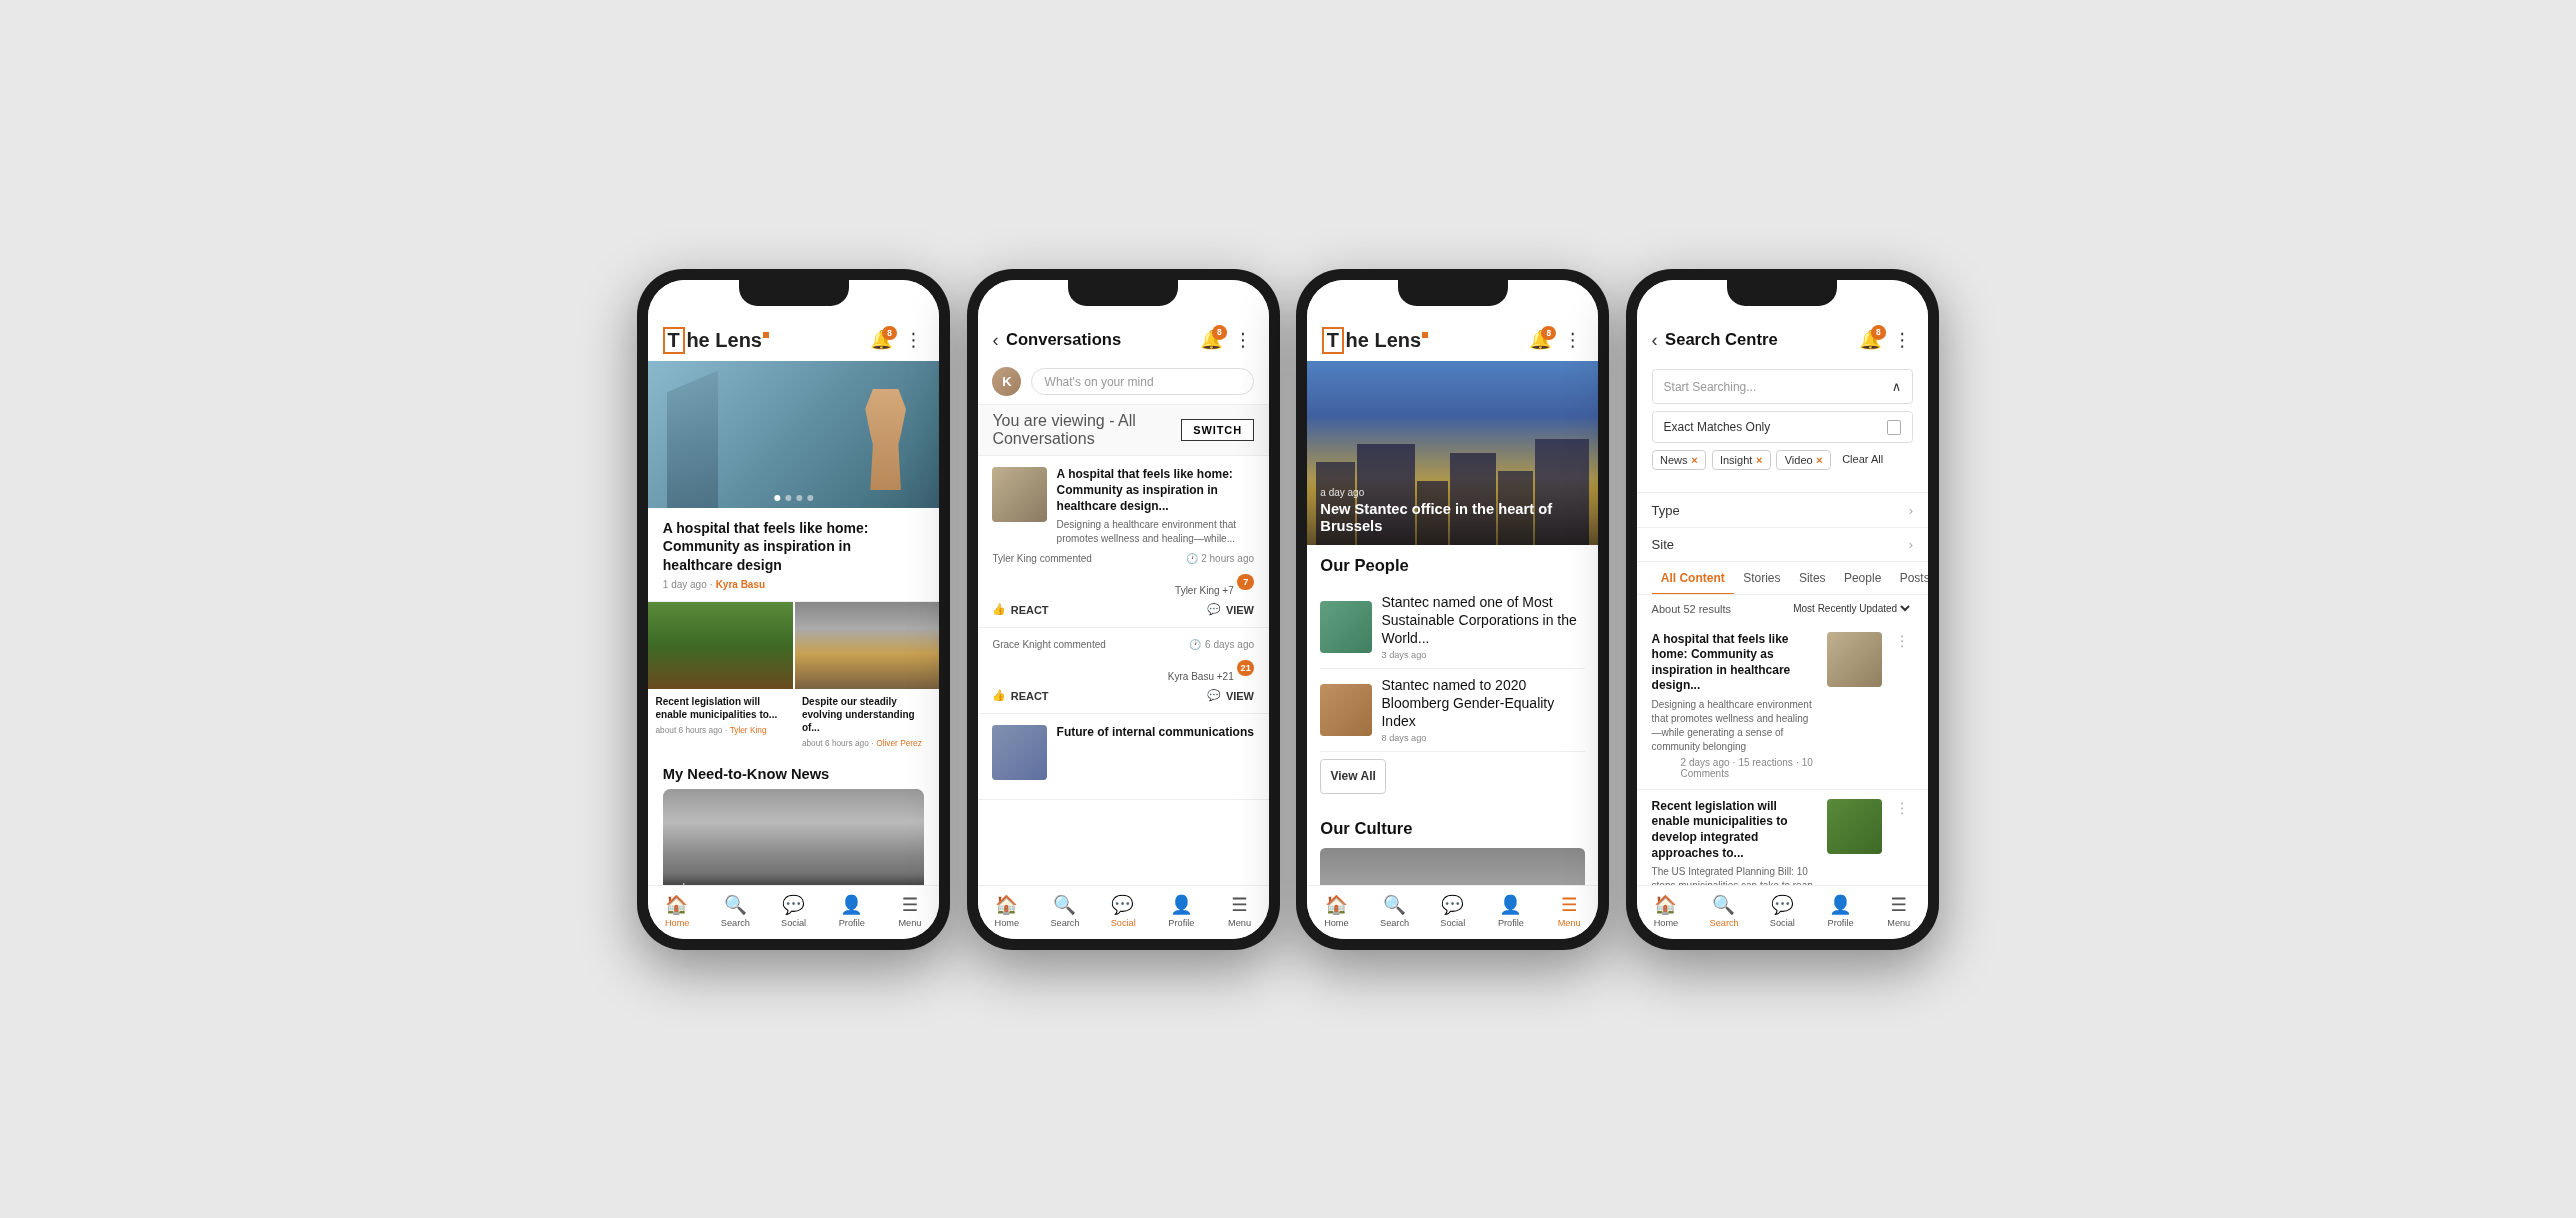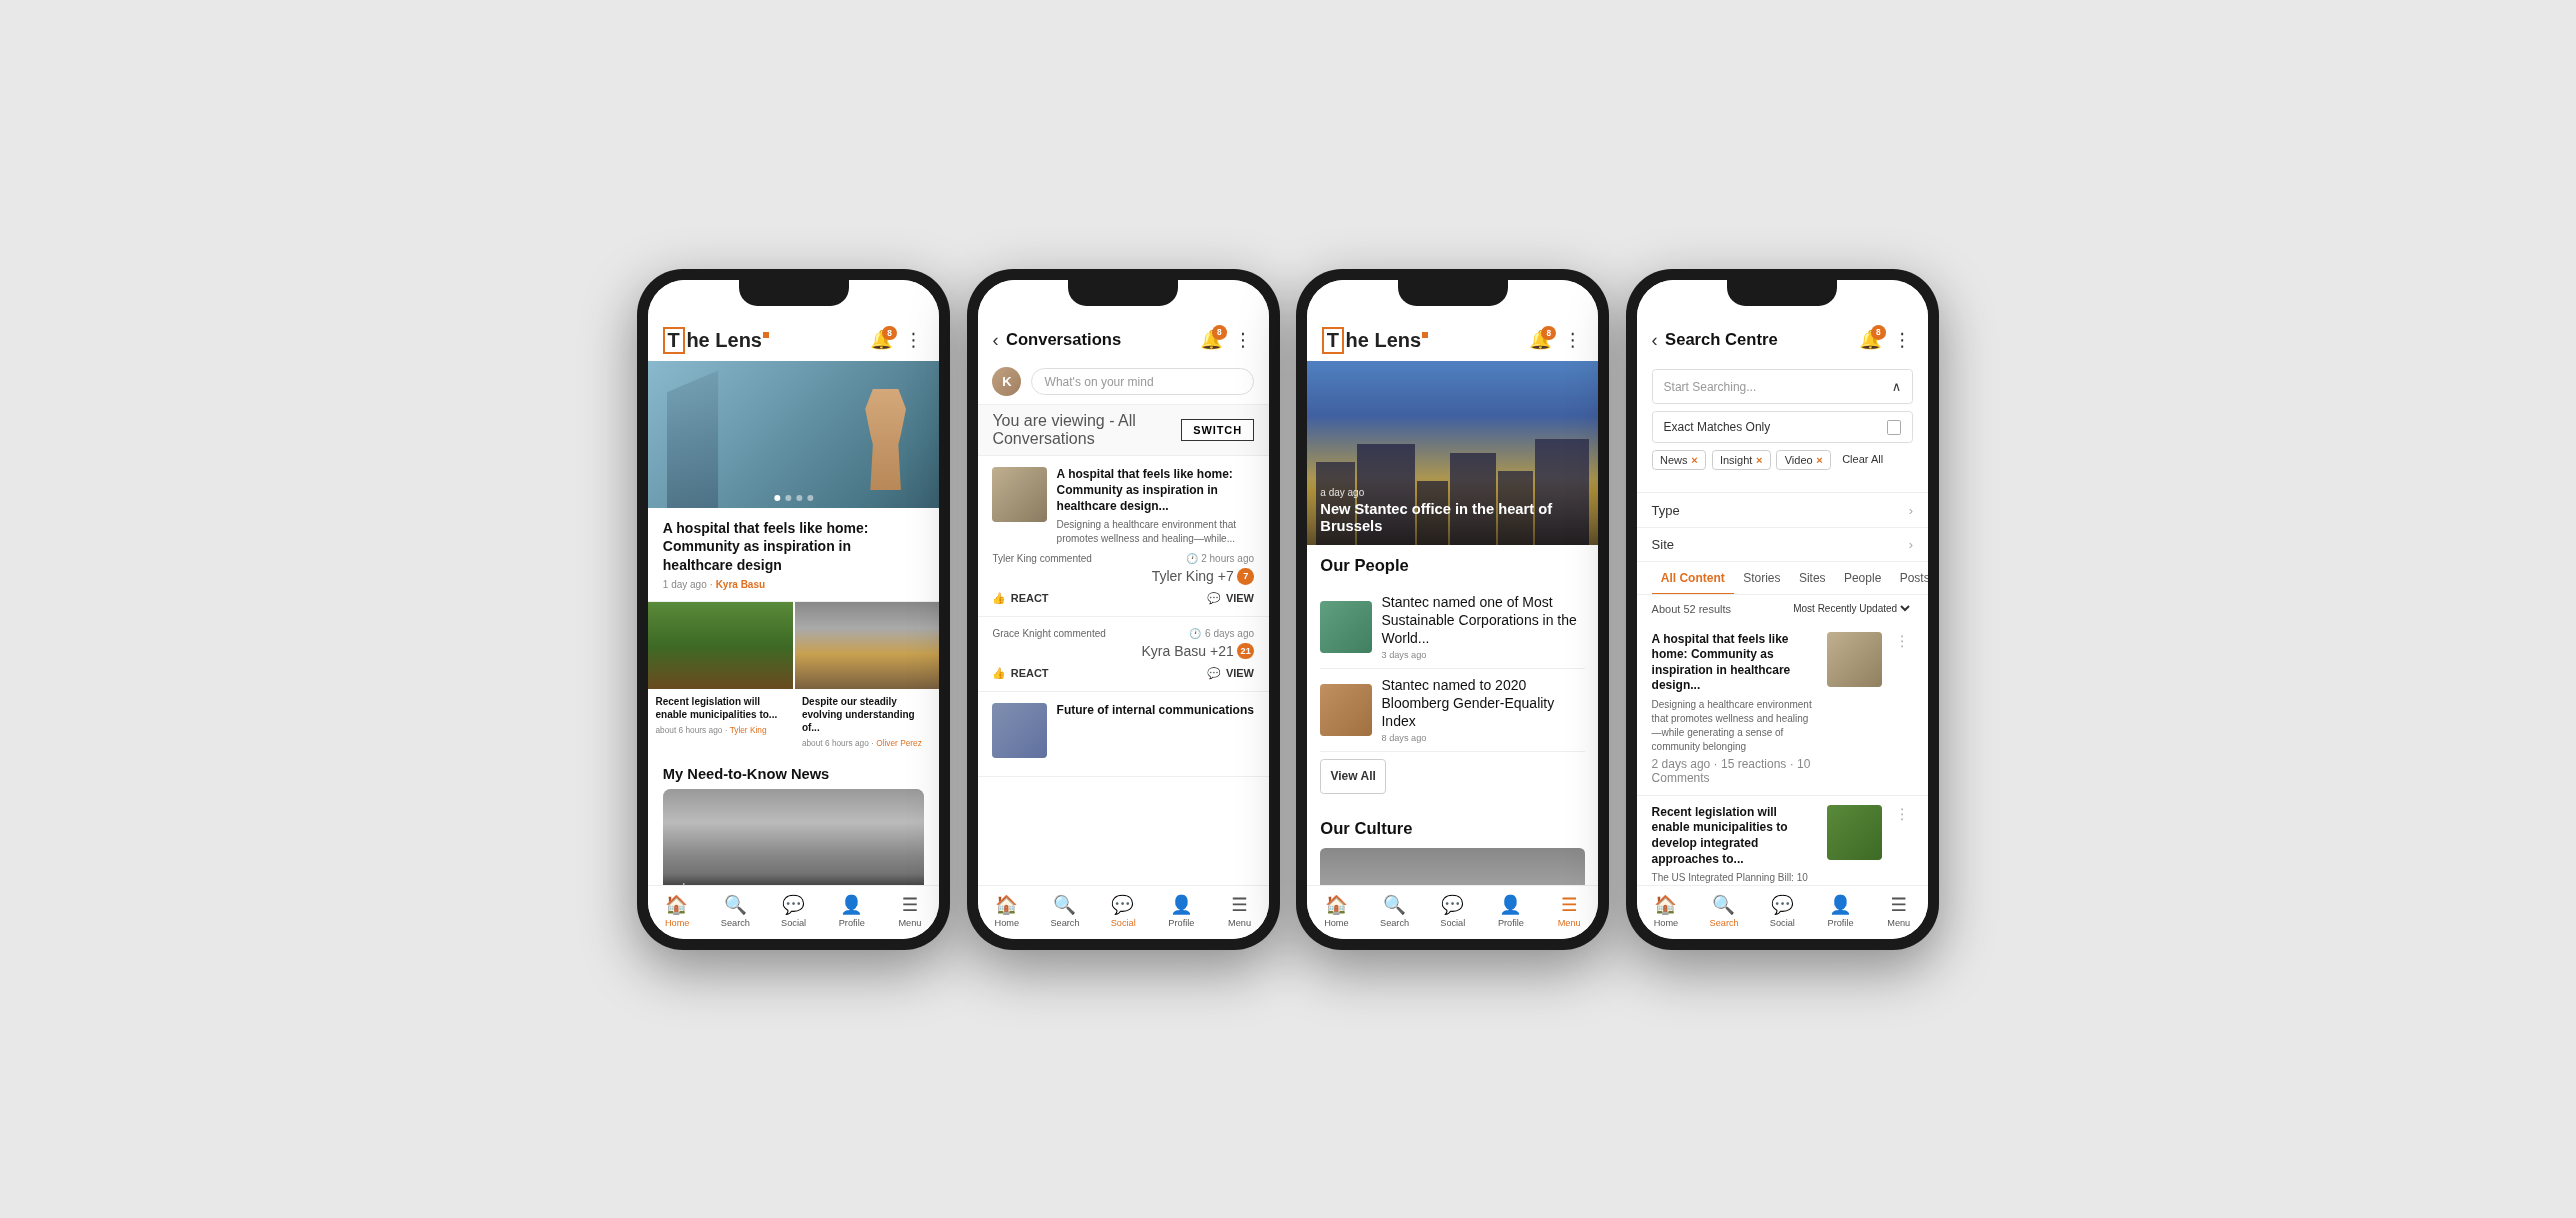--- a/index.html
+++ b/index.html
@@ -371,22 +371,23 @@
       gap: 2.8px;
     }
     .conv-reactions {
       display: flex;
       align-items: center;
       justify-content: flex-end;
       gap: 3.7px;
       margin-top: 3.7px;
     }
     .reaction-text {
-      font-size: 14px;
+      font-size: 10px;
       color: #555;
+      margin-top: 17px;
     }
     .reaction-badge {
       background: #e07020;
       color: #fff;
       font-size: 9.2px;
       font-weight: 700;
       border-radius: 50%;
       width: 16.6px;
       height: 16.6px;
       display: flex;
@@ -633,22 +634,23 @@
       line-height: 1.3;
       margin-bottom: 3.7px;
     }
     .search-result-excerpt {
       font-size: 10px;
       color: #666;
       line-height: 1.4;
       margin-bottom: 3.7px;
     }
     .search-result-meta {
-      font-size: 12px;
+      font-size: 10px;
       color: #888;
+      margin-left: 29px;
     }
     .search-result-thumb {
       width: 55px;
       height: 55px;
       border-radius: 3.7px;
       flex-shrink: 0;
     }
     .search-thumb-hospital {
       background: linear-gradient(135deg, #c0b090, #908060);
     }

